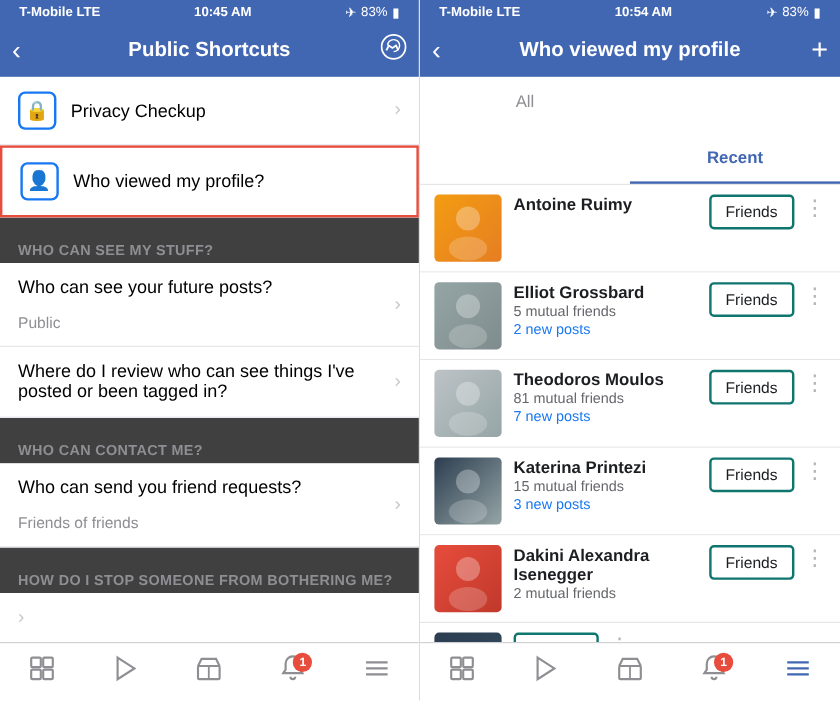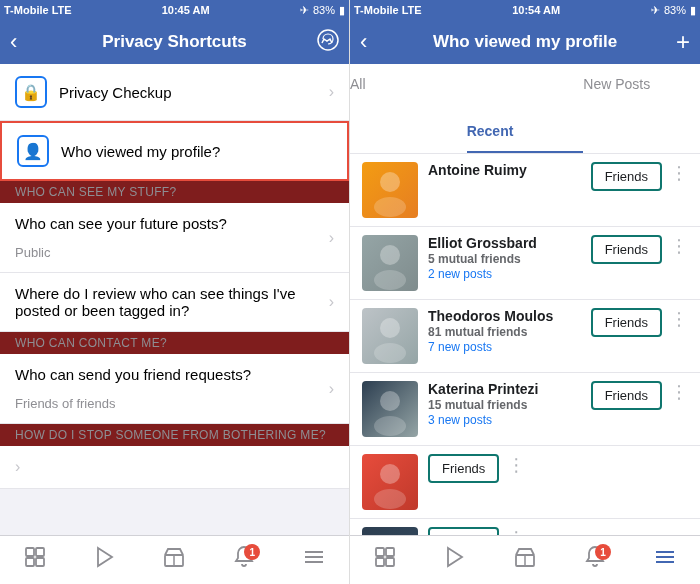--- a/index.html
+++ b/index.html
@@ -5,62 +5,62 @@
     * { margin: 0; padding: 0; box-sizing: border-box; }
     body { font-family: -apple-system, BlinkMacSystemFont, 'Helvetica Neue', Arial, sans-serif; display: flex; width: 700px; height: 584px; overflow: hidden; background: #fff; }
 
     
     .left-panel { width: 350px; height: 584px; display: flex; flex-direction: column; border-right: 1px solid #ddd; background: #fff; }
 
     
     .right-panel { width: 350px; height: 584px; display: flex; flex-direction: column; background: #fff; }
 
     
-    .status-bar { height: 20px; background: #4267B2; display: flex; align-items: center; justify-content: space-between; padding: 0 4px; }
+    .status-bar { height: 20px; background: #4267B2; display: flex; align-items: center; justify-content: space-between; padding: 0 16px; }
     .status-bar-left { color: #fff; font-size: 11px; font-weight: 600; }
     .status-bar-right { color: #fff; font-size: 11px; display: flex; gap: 4px; align-items: center; }
 
     
     .header { height: 44px; background: #4267B2; display: flex; align-items: center; padding: 0 10px; position: relative; }
     .header-title { color: #fff; font-size: 17px; font-weight: 600; flex: 1; text-align: center; }
     .header-back { color: #fff; font-size: 22px; font-weight: 300; cursor: pointer; position: absolute; left: 10px; }
     .header-messenger { position: absolute; right: 10px; color: #fff; font-size: 20px; }
     .header-plus { position: absolute; right: 10px; color: #fff; font-size: 24px; font-weight: 300; cursor: pointer; }
 
     
     .left-content { flex: 1; overflow-y: auto; background: #f2f2f7; }
 
     .menu-item { background: #fff; display: flex; align-items: center; padding: 12px 15px; border-bottom: 1px solid #e5e5ea; cursor: pointer; position: relative; }
     .menu-item-icon { width: 32px; height: 32px; margin-right: 12px; display: flex; align-items: center; justify-content: center; border: 2px solid #1877F2; border-radius: 6px; color: #1877F2; font-size: 16px; flex-shrink: 0; }
     .menu-item-text { flex: 1; font-size: 15px; color: #000; }
     .menu-item-chevron { color: #c7c7cc; font-size: 16px; }
     .menu-item.highlighted { border: 2px solid #e74c3c; }
 
-    .section-header { padding: 4px 15px 4px; font-size: 12px; font-weight: 400; color: #8e8e93; background: #7f1d1d; text-transform: uppercase; letter-spacing: 0.3px; }
+    .section-header { padding: 20px 15px 4px; font-size: 12px; font-weight: 700; color: #8e8e93; background: #404040; text-transform: uppercase; letter-spacing: 0.3px; }
 
     .menu-item-sub { font-size: 13px; color: #8e8e93; margin-top: 13px; }
 
     
     .tab-bar { height: 49px; background: #fff; border-top: 1px solid #d1d1d6; display: flex; align-items: center; justify-content: space-around; }
     .tab-item { display: flex; align-items: center; justify-content: center; width: 40px; height: 40px; cursor: pointer; position: relative; }
     .tab-icon { font-size: 22px; color: #8e8e93; }
     .notification-badge { position: absolute; top: 4px; right: 4px; background: #e74c3c; color: #fff; border-radius: 8px; font-size: 10px; width: 16px; height: 16px; display: flex; align-items: center; justify-content: center; font-weight: 600; }
 
     
     .right-content { flex: 1; overflow-y: auto; }
 
     .tabs-row { display: flex; background: #fff; border-bottom: 1px solid #e5e5ea; }
-    .tab-btn { flex: 1; text-align: left; padding: 12px 0; font-size: 14px; color: #8e8e93; cursor: pointer; border-bottom: 2px solid transparent; }
+    .tab-btn { flex: 1; text-align: center; padding: 12px 0; font-size: 14px; color: #8e8e93; cursor: pointer; border-bottom: 2px solid transparent; }
     .tab-btn.active { color: #4267B2; border-bottom: 2px solid #4267B2; font-weight: 600; margin-top: 47px; }
 
     .profile-item { display: flex; align-items: flex-start; padding: 8px 12px; border-bottom: 1px solid #e5e5ea; background: #fff; }
     .profile-avatar { width: 56px; height: 56px; border-radius: 4px; overflow: hidden; margin-right: 10px; flex-shrink: 0; background: #ccc; }
     .profile-info { flex: 1; }
     .profile-name { font-size: 14px; font-weight: 600; color: #1c1e21; }
-    .profile-mutual { font-size: 12px; color: #65676b; margin-top: 1px; font-weight: bold; }
+    .profile-mutual { font-size: 12px; color: #65676b; margin-top: 1px; }
     .profile-new-posts { font-size: 12px; color: #1877F2; margin-top: 1px; }
     .friends-btn { border: 2px solid #0f766e; border-radius: 4px; padding: 5px 12px; font-size: 13px; color: #1c1e21; background: #fff; cursor: pointer; white-space: nowrap; margin-right: 8px; }
     .more-icon { color: #b0b3b8; font-size: 18px; cursor: pointer; }
 
     
     .av-orange { background: linear-gradient(135deg, #f39c12, #e67e22); }
     .av-gray1 { background: linear-gradient(135deg, #95a5a6, #7f8c8d); }
     .av-gray2 { background: linear-gradient(135deg, #bdc3c7, #95a5a6); }
     .av-street { background: linear-gradient(135deg, #2c3e50, #95a5a6); }
     .av-red { background: linear-gradient(135deg, #e74c3c, #c0392b); }
@@ -76,21 +76,21 @@
     <span class="status-bar-left">10:45 AM</span>
     <span class="status-bar-right">
       <span>✈</span>
       <span>83%</span>
       <span>▮</span>
     </span>
   </div>
 
   <div class="header">
     <span class="header-back">‹</span>
-    <span class="header-title">Privacy Shortcuts</span>
+    <span class="header-title">Public Shortcuts</span>
     <span class="header-messenger">
       <svg width="22" height="22" viewBox="0 0 22 22" fill="none">
         <circle cx="11" cy="11" r="10" stroke="white" stroke-width="1.5"></circle>
         <path d="M5 14l2-4 3 2 3-2 2 4" stroke="white" stroke-width="1.5" fill="none"></path>
         <path d="M6 10c0-2.8 2.2-5 5-5s5 2.2 5 5-2.2 5-5 5" stroke="white" stroke-width="1.2" fill="none"></path>
       </svg>
     </span>
   </div>
 
   <div class="left-content">
@@ -199,21 +199,20 @@
     <span class="header-back">‹</span>
     <span class="header-title">Who viewed my profile</span>
     <span class="header-plus">+</span>
   </div>
 
   <div class="right-content">
 
     <div class="tabs-row">
       <div class="tab-btn">All</div>
       <div class="tab-btn active">Recent</div>
-      <div class="tab-btn">New Posts</div>
     </div>
 
     <div id="profiles-list">
         <div class="profile-item">
           <div class="profile-avatar av-orange"><svg width="56" height="56" viewBox="0 0 56 56" fill="none">
       <circle cx="28" cy="20" r="10" fill="rgba(255,255,255,0.3)"></circle>
       <ellipse cx="28" cy="45" rx="16" ry="10" fill="rgba(255,255,255,0.2)"></ellipse>
     </svg></div>
           <div class="profile-info">
             <div class="profile-name">Antoine Ruimy</div>
@@ -258,20 +257,24 @@
             <div class="profile-new-posts">3 new posts</div>
           </div>
           <button class="friends-btn">Friends</button>
           <span class="more-icon">⋮</span>
         </div>
         <div class="profile-item">
           <div class="profile-avatar av-red"><svg width="56" height="56" viewBox="0 0 56 56" fill="none">
       <circle cx="28" cy="20" r="10" fill="rgba(255,255,255,0.3)"></circle>
       <ellipse cx="28" cy="45" rx="16" ry="10" fill="rgba(255,255,255,0.2)"></ellipse>
     </svg></div>
+          <div class="profile-info">
+            <div class="profile-name">Dakini Alexandra Isenegger</div>
+            <div class="profile-mutual">2 mutual friends</div>
+          </div>
           <button class="friends-btn">Friends</button>
           <span class="more-icon">⋮</span>
         </div>
         <div class="profile-item">
           <div class="profile-avatar av-dark"><svg width="56" height="56" viewBox="0 0 56 56" fill="none">
       <circle cx="28" cy="20" r="10" fill="rgba(255,255,255,0.3)"></circle>
       <ellipse cx="28" cy="45" rx="16" ry="10" fill="rgba(255,255,255,0.2)"></ellipse>
     </svg></div>
           <button class="friends-btn">Friends</button>
           <span class="more-icon">⋮</span>

